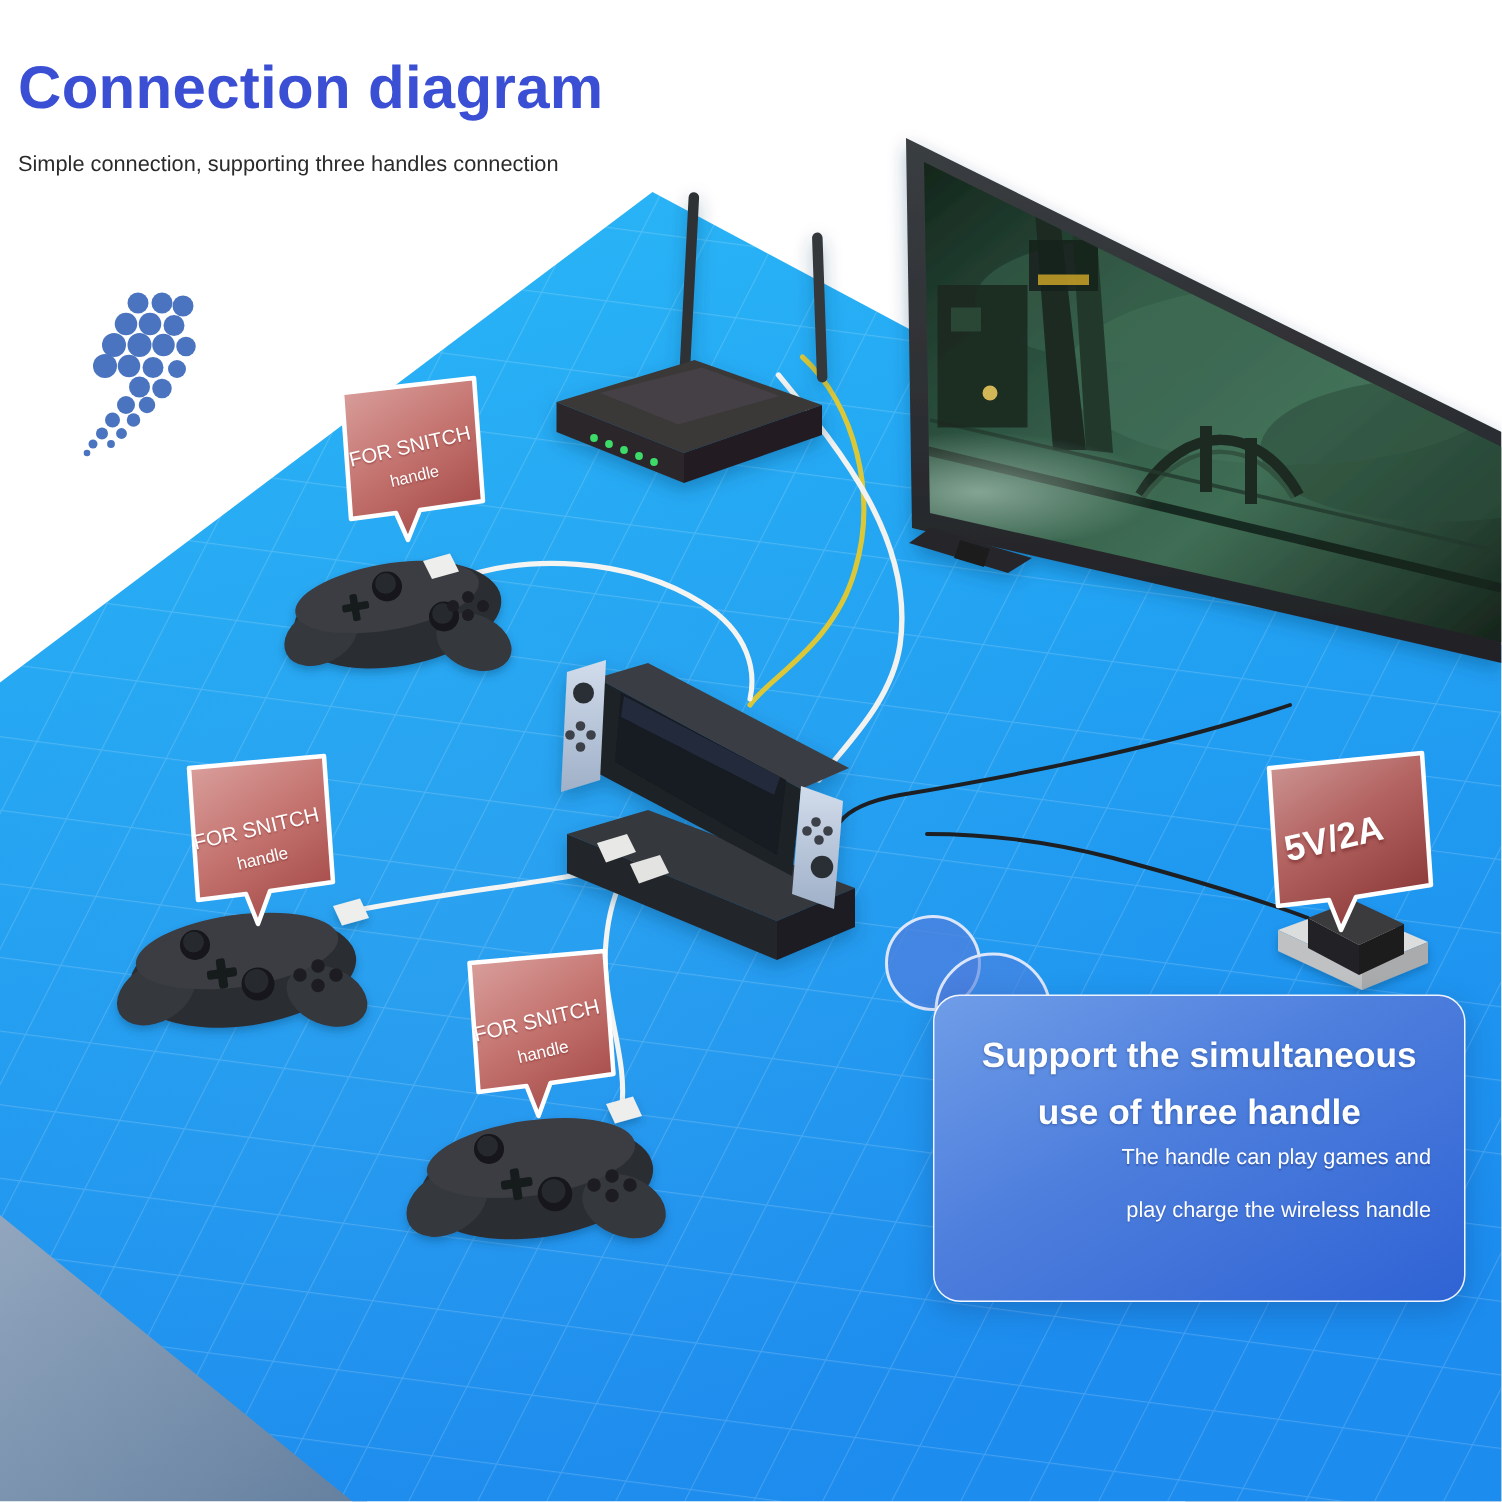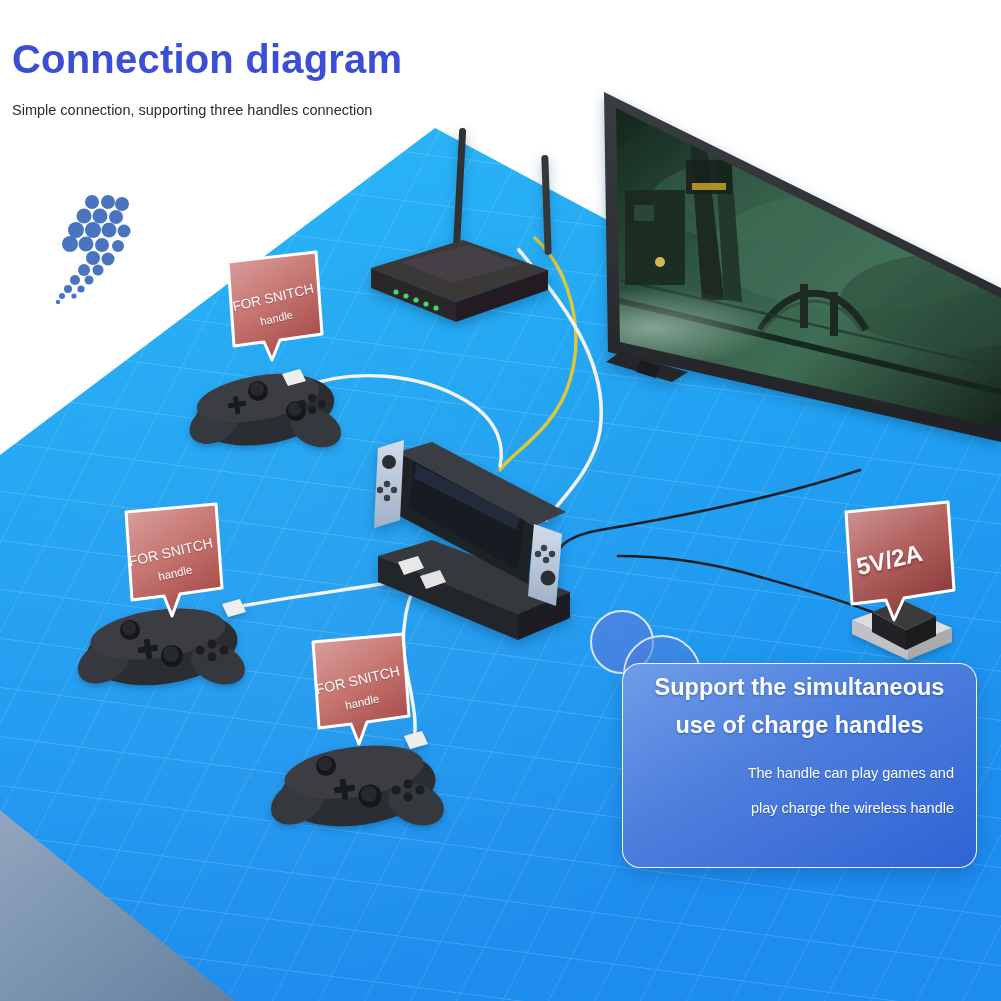--- a/index.html
+++ b/index.html
@@ -54,33 +54,33 @@
     text-shadow:0 2px 2px rgba(110,35,35,.5);}
 
   
   .info-card{
     position:absolute;left:622px;top:663px;width:355px;height:205px;z-index:70;
     border-radius:18px;
     background:linear-gradient(150deg,#6f9de8 0%, #4e7fdd 42%, #2f63d4 100%);
     border:1.5px solid rgba(255,255,255,.92);
     box-shadow:0 6px 18px rgba(20,50,110,.28);
     box-sizing:border-box;
-    padding:12px 22px 0 22px;
+    padding:28px 22px 0 22px;
   }
   .info-card .ic-h1,.info-card .ic-h2{
     color:#ffffff;font-weight:bold;font-size:23.5px;line-height:1.0;
     text-align:center;text-shadow:0 1px 2px rgba(20,45,100,.45);
     margin:0;
   }
   .info-card .ic-h2{margin-top:14px;}
   .info-card .ic-p1,.info-card .ic-p2{
     color:#ffffff;font-size:14.5px;line-height:1.0;text-align:right;
     margin:0;text-shadow:0 1px 1px rgba(20,45,100,.4);
   }
-  .info-card .ic-p1{margin-top:29px;}
+  .info-card .ic-p1{margin-top:12px;}
   .info-card .ic-p2{margin-top:20px;}
 
   .deco-circles{position:absolute;left:588px;top:608px;width:120px;height:110px;z-index:69;}
 </style>
 </head>
 <body>
 
 <div class="stage">
 
   <svg id="bg-svg" viewBox="0 0 1001 1001">
@@ -407,21 +407,21 @@
     <span class="tag-l1">5V/2A</span>
   </div>
 
   <svg class="deco-circles" viewBox="0 0 120 110">
     <circle cx="34" cy="34" r="31" fill="#4e7fdd" fill-opacity="0.75" stroke="#dbe6fb" stroke-width="2"></circle>
     <circle cx="74" cy="66" r="38" fill="#4e7fdd" fill-opacity="0.6" stroke="#dbe6fb" stroke-width="2"></circle>
   </svg>
 
   <div class="info-card">
     <p class="ic-h1">Support the simultaneous</p>
-    <p class="ic-h2">use of charge handles</p>
+    <p class="ic-h2">use of three handle</p>
     <p class="ic-p1">The handle can play games and</p>
     <p class="ic-p2">play charge the wireless handle</p>
   </div>
 
   <div class="header">
     <h1 class="title">Connection diagram</h1>
     <p class="subtitle">Simple connection, supporting three handles connection</p>
   </div>
 
 </div>

